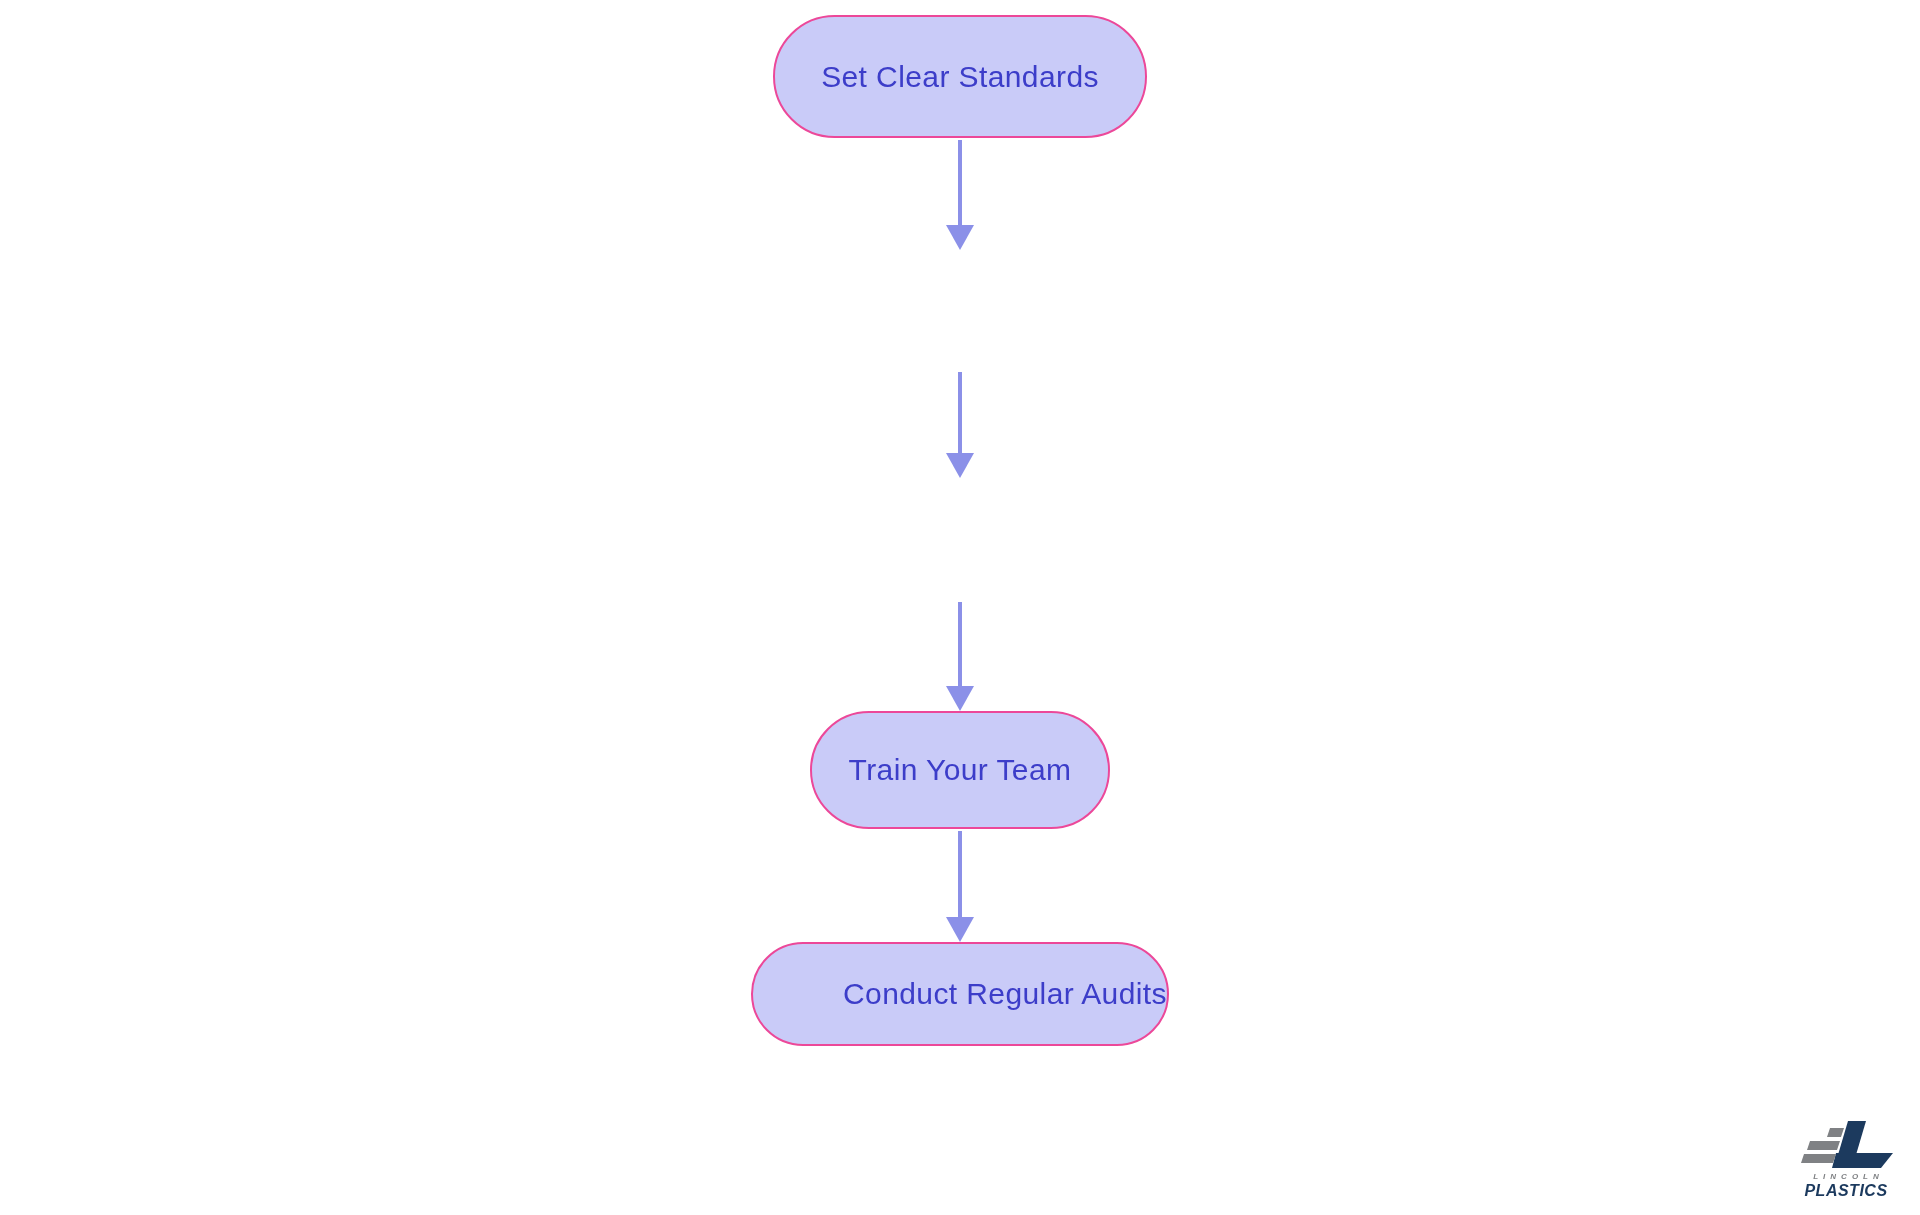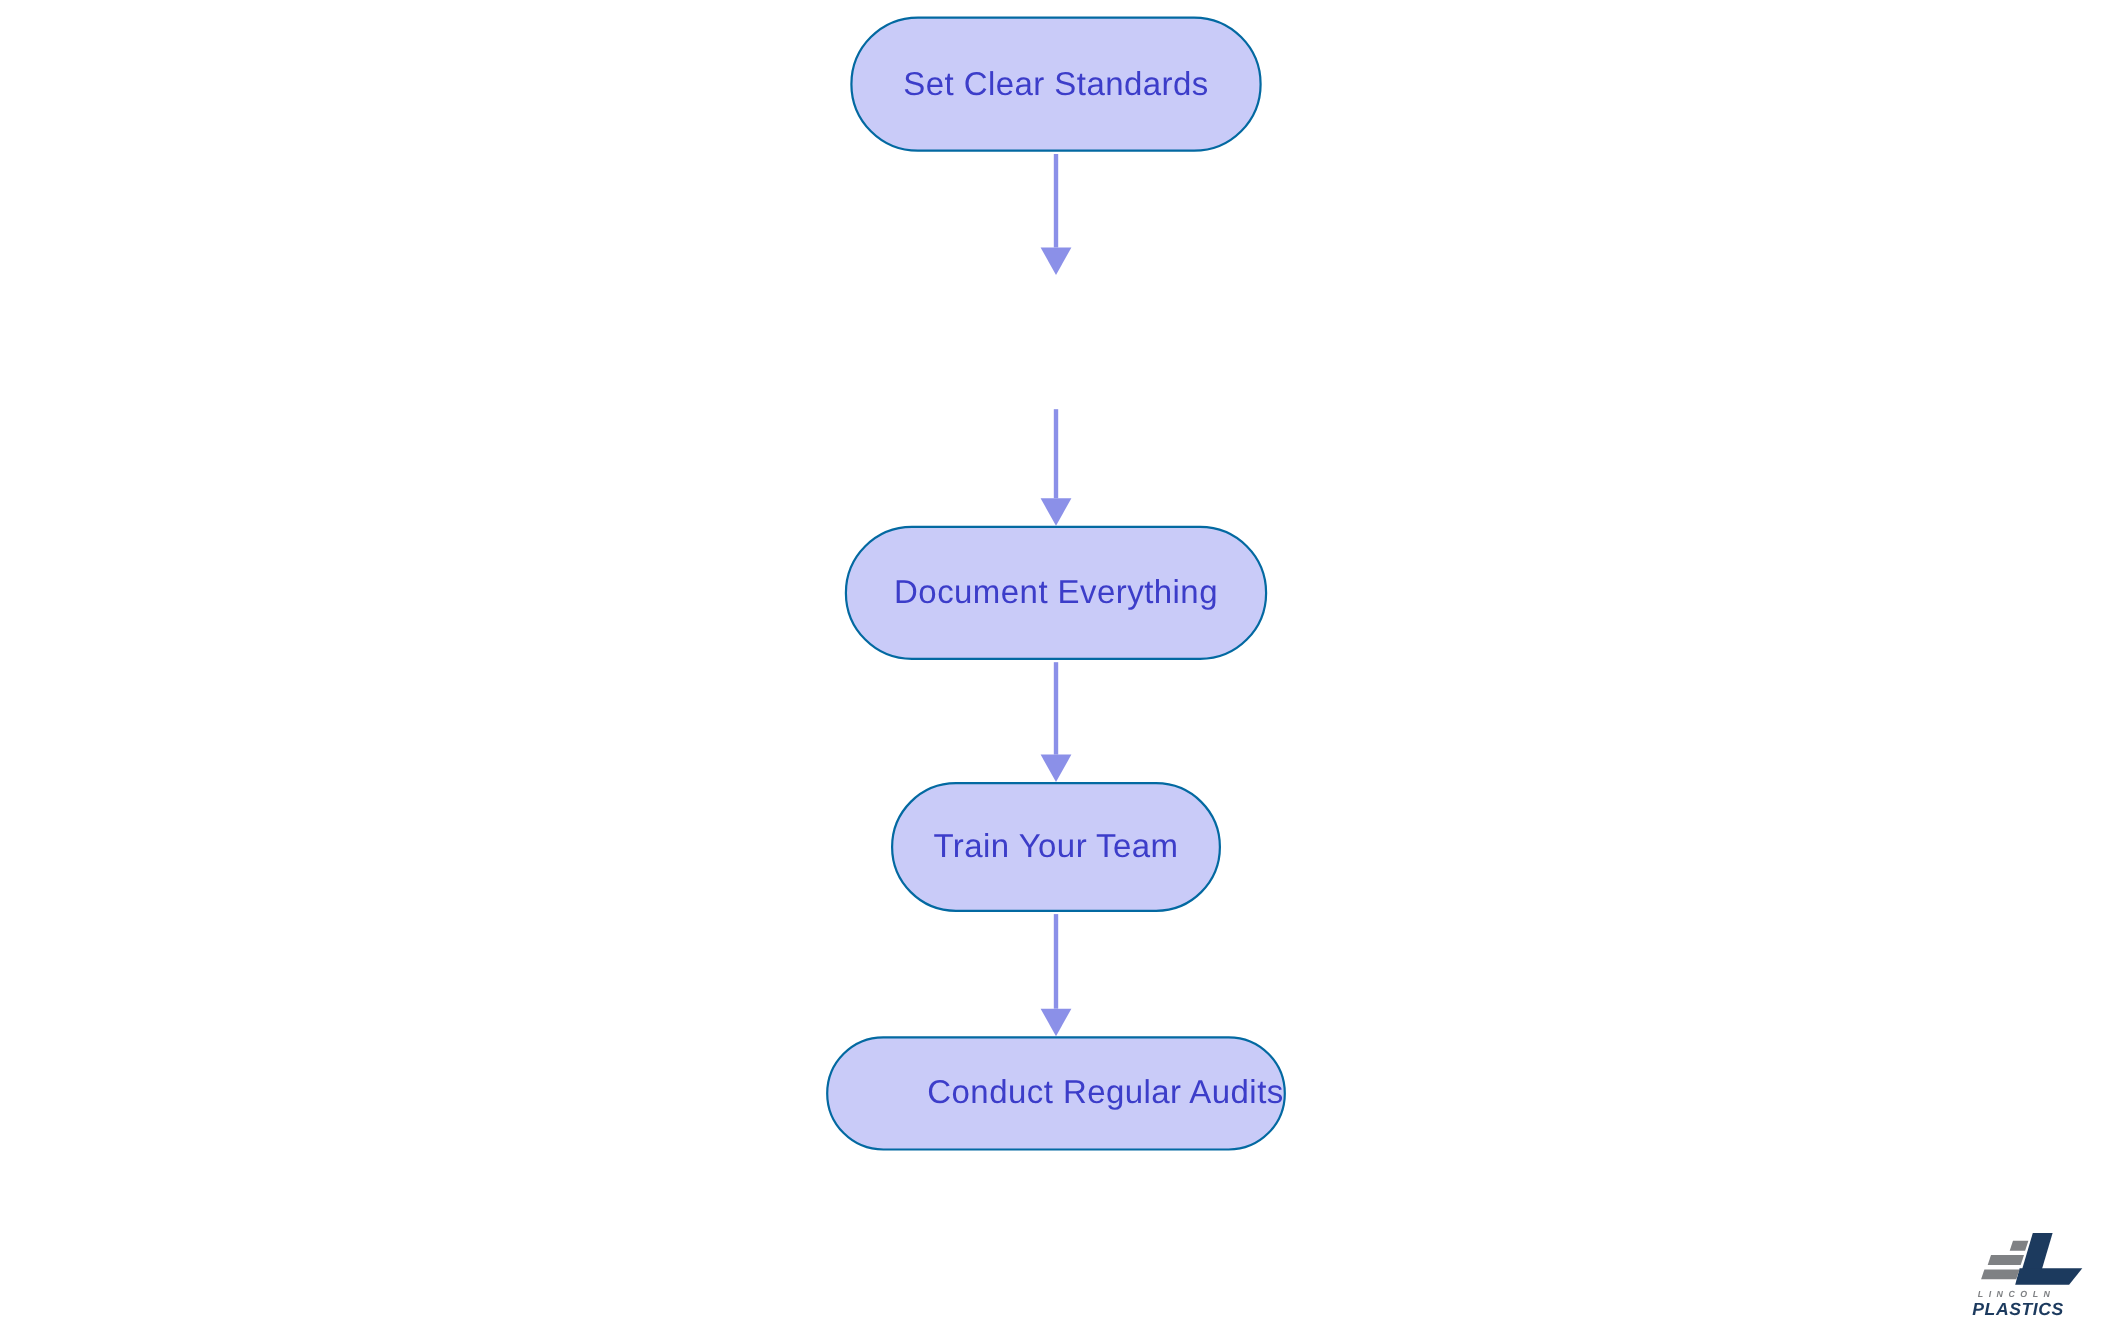--- a/index.html
+++ b/index.html
@@ -12,21 +12,21 @@
     position: relative;
     width: 1920px;
     height: 1215px;
     background: #ffffff;
     overflow: hidden;
   }
   .node {
     position: absolute;
     box-sizing: border-box;
     background: #c9cbf8;
-    border: 2px solid #0369a1;
+    border: 2px solid #ec4899;
     border-radius: 64px;
     display: flex;
     align-items: center;
     justify-content: center;
     color: #3c3dc9;
     font-size: 30px;
     letter-spacing: 0.4px;
     white-space: nowrap;
   }
   .node-1 { left: 773px; top: 15px;  width: 374px; height: 123px; }
@@ -58,20 +58,21 @@
     border-left: 14px solid transparent;
     border-right: 14px solid transparent;
     border-top: 25px solid #8b90e8;
   }
 
   .logo {
     position: absolute;
     left: 1793px;
     top: 1121px;
     width: 106px;
+    text-align: center;
     line-height: 1;
   }
   .logo svg { display: block; margin: 0 auto; }
   .logo-lincoln {
     margin-top: 2px;
     font-size: 8px;
     font-weight: bold;
     font-style: italic;
     letter-spacing: 5px;
     padding-left: 5px;
@@ -99,23 +100,20 @@
     <div class="arrow-line"></div>
     <div class="arrow-head"></div>
   </div>
 
 
   <div class="arrow arrow-2">
     <div class="arrow-line"></div>
     <div class="arrow-head"></div>
   </div>
 
-  <div class="node node-3">
-    <span>Document Everything</span>
-  </div>
 
   <div class="arrow arrow-3">
     <div class="arrow-line"></div>
     <div class="arrow-head"></div>
   </div>
 
   <div class="node node-4">
     <span>Train Your Team</span>
   </div>
 

